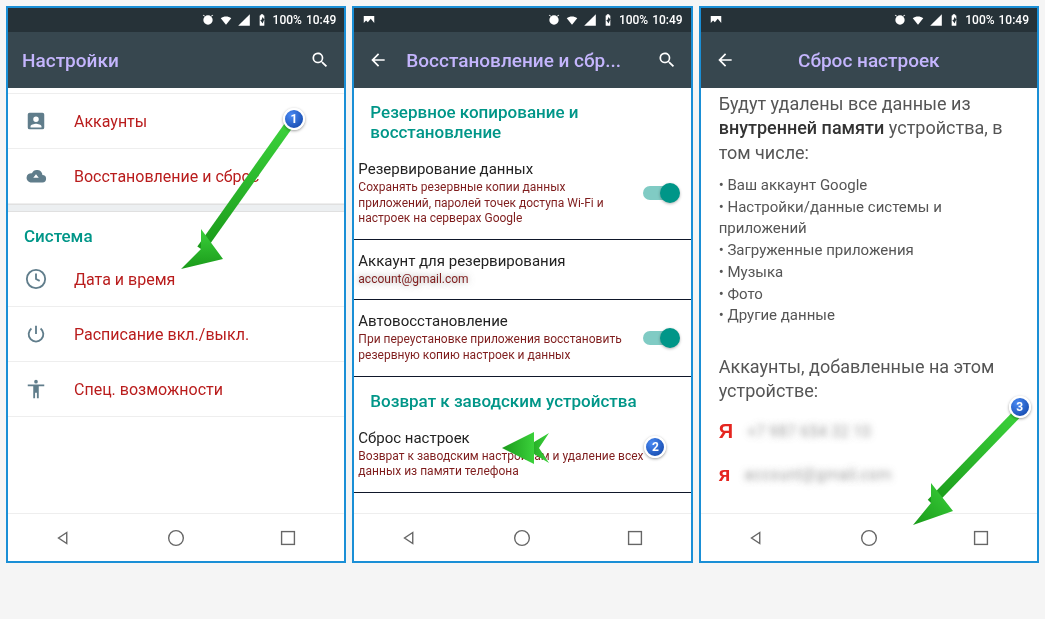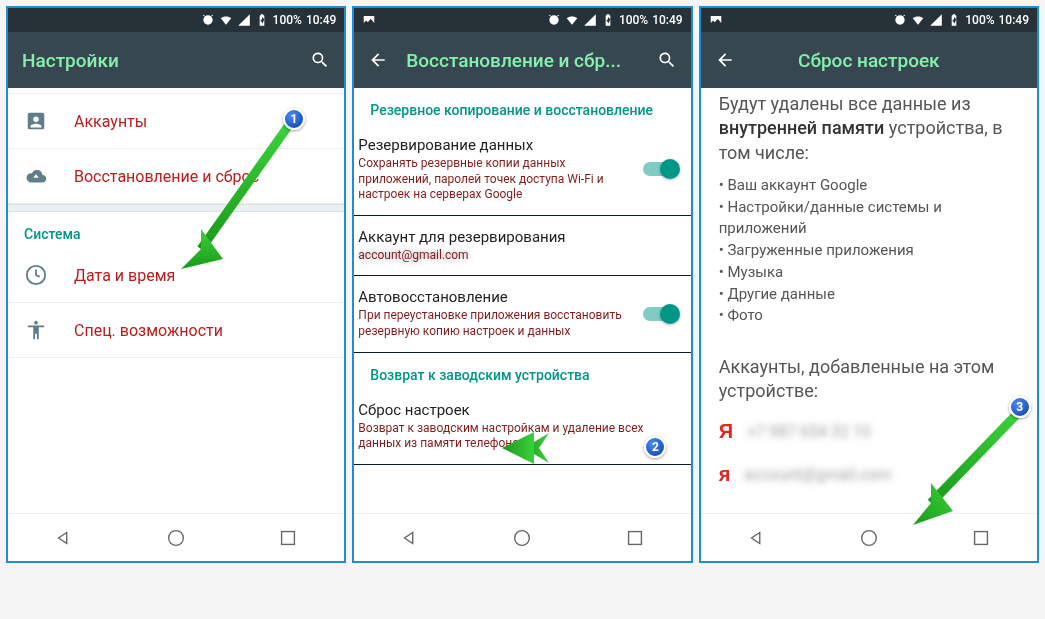--- a/index.html
+++ b/index.html
@@ -30,21 +30,21 @@
     gap: 4px;
     padding: 0 8px;
     font-size: 12px;
     font-weight: 500;
   }
   .statusbar .left-icon { margin-right: auto; display:flex; gap:4px; }
   .statusbar svg { width: 14px; height: 14px; fill: #fff; }
   .toolbar {
     height: 56px;
     background: #37474f;
-    color: #86efac;
+    color: #c4b5fd;
     display: flex;
     align-items: center;
     padding: 0 14px;
     gap: 18px;
   }
   .toolbar-title {
     font-size: 19px;
     font-weight: 500;
     flex: 1;
     white-space: nowrap;
@@ -62,21 +62,21 @@
     background: #fff;
     display: flex;
     justify-content: space-around;
     align-items: center;
     border-top: 1px solid #eee;
   }
   .navbar svg { width: 22px; height: 22px; fill: none; stroke: #666; stroke-width: 1.5; }
 
   .section-header {
     color: #009688;
-    font-size: 14px;
+    font-size: 17px;
     font-weight: 500;
     padding: 14px 16px 6px;
   }
   .grey-bar { height: 8px; background: #eceff1; border-top:1px solid #e0e0e0; border-bottom:1px solid #e0e0e0;}
   .list-item {
     display: flex;
     align-items: center;
     padding: 16px;
     border-bottom: 1px solid #eee;
     gap: 26px;
@@ -173,20 +173,28 @@
     </div>
     <div class="grey-bar"></div>
     <div class="section-header">Система</div>
     <div class="list-item">
       <span class="iconwrap">
           <svg viewBox="0 0 24 24">
             <path fill="none" stroke="#607d8b" stroke-width="2" d="M12 2a10 10 0 1010 10A10 10 0 0012 2zm0 4v6l4 2"></path>
           </svg>
         </span>
       <span class="label">Дата и время</span>
+    </div>
+    <div class="list-item">
+      <span class="iconwrap">
+          <svg viewBox="0 0 24 24">
+            <path fill="none" stroke="#607d8b" stroke-width="2" d="M12 3v9m5-6a8 8 0 11-10 0"></path>
+          </svg>
+        </span>
+      <span class="label">Расписание вкл./выкл.</span>
     </div>
     <div class="list-item">
       <span class="iconwrap">
           <svg viewBox="0 0 24 24">
             <path d="M12 2a2 2 0 11-2 2 2 2 0 012-2zm9 5H3v2h6v13h2v-6h2v6h2V9h6z"></path>
           </svg>
         </span>
       <span class="label">Спец. возможности</span>
     </div>
   </div>
@@ -325,22 +333,22 @@
   </div>
   <div class="content">
     <div class="desc-text">
       <span>Будут удалены все данные из </span><b>внутренней памяти</b><span> устройства, в том числе:</span>
     </div>
     <div class="bullet-list">
       <div class="row">• Ваш аккаунт Google</div>
       <div class="row">• Настройки/данные системы и приложений</div>
       <div class="row">• Загруженные приложения</div>
       <div class="row">• Музыка</div>
+      <div class="row">• Фото</div>
       <div class="row">• Другие данные</div>
-      <div class="row">• Фото</div>
     </div>
     <div class="desc-text" style="padding-top:18px">Аккаунты, добавленные на этом устройстве:</div>
     <div class="account-row">
       <span class="yicon">Я</span>
       <span class="blurred">+7 987 654 32 10</span>
     </div>
     <div class="account-row">
       <span class="yicon" style="font-family:sans-serif; text-transform:lowercase;">я</span>
       <span class="blurred">account@gmail.com</span>
     </div>

